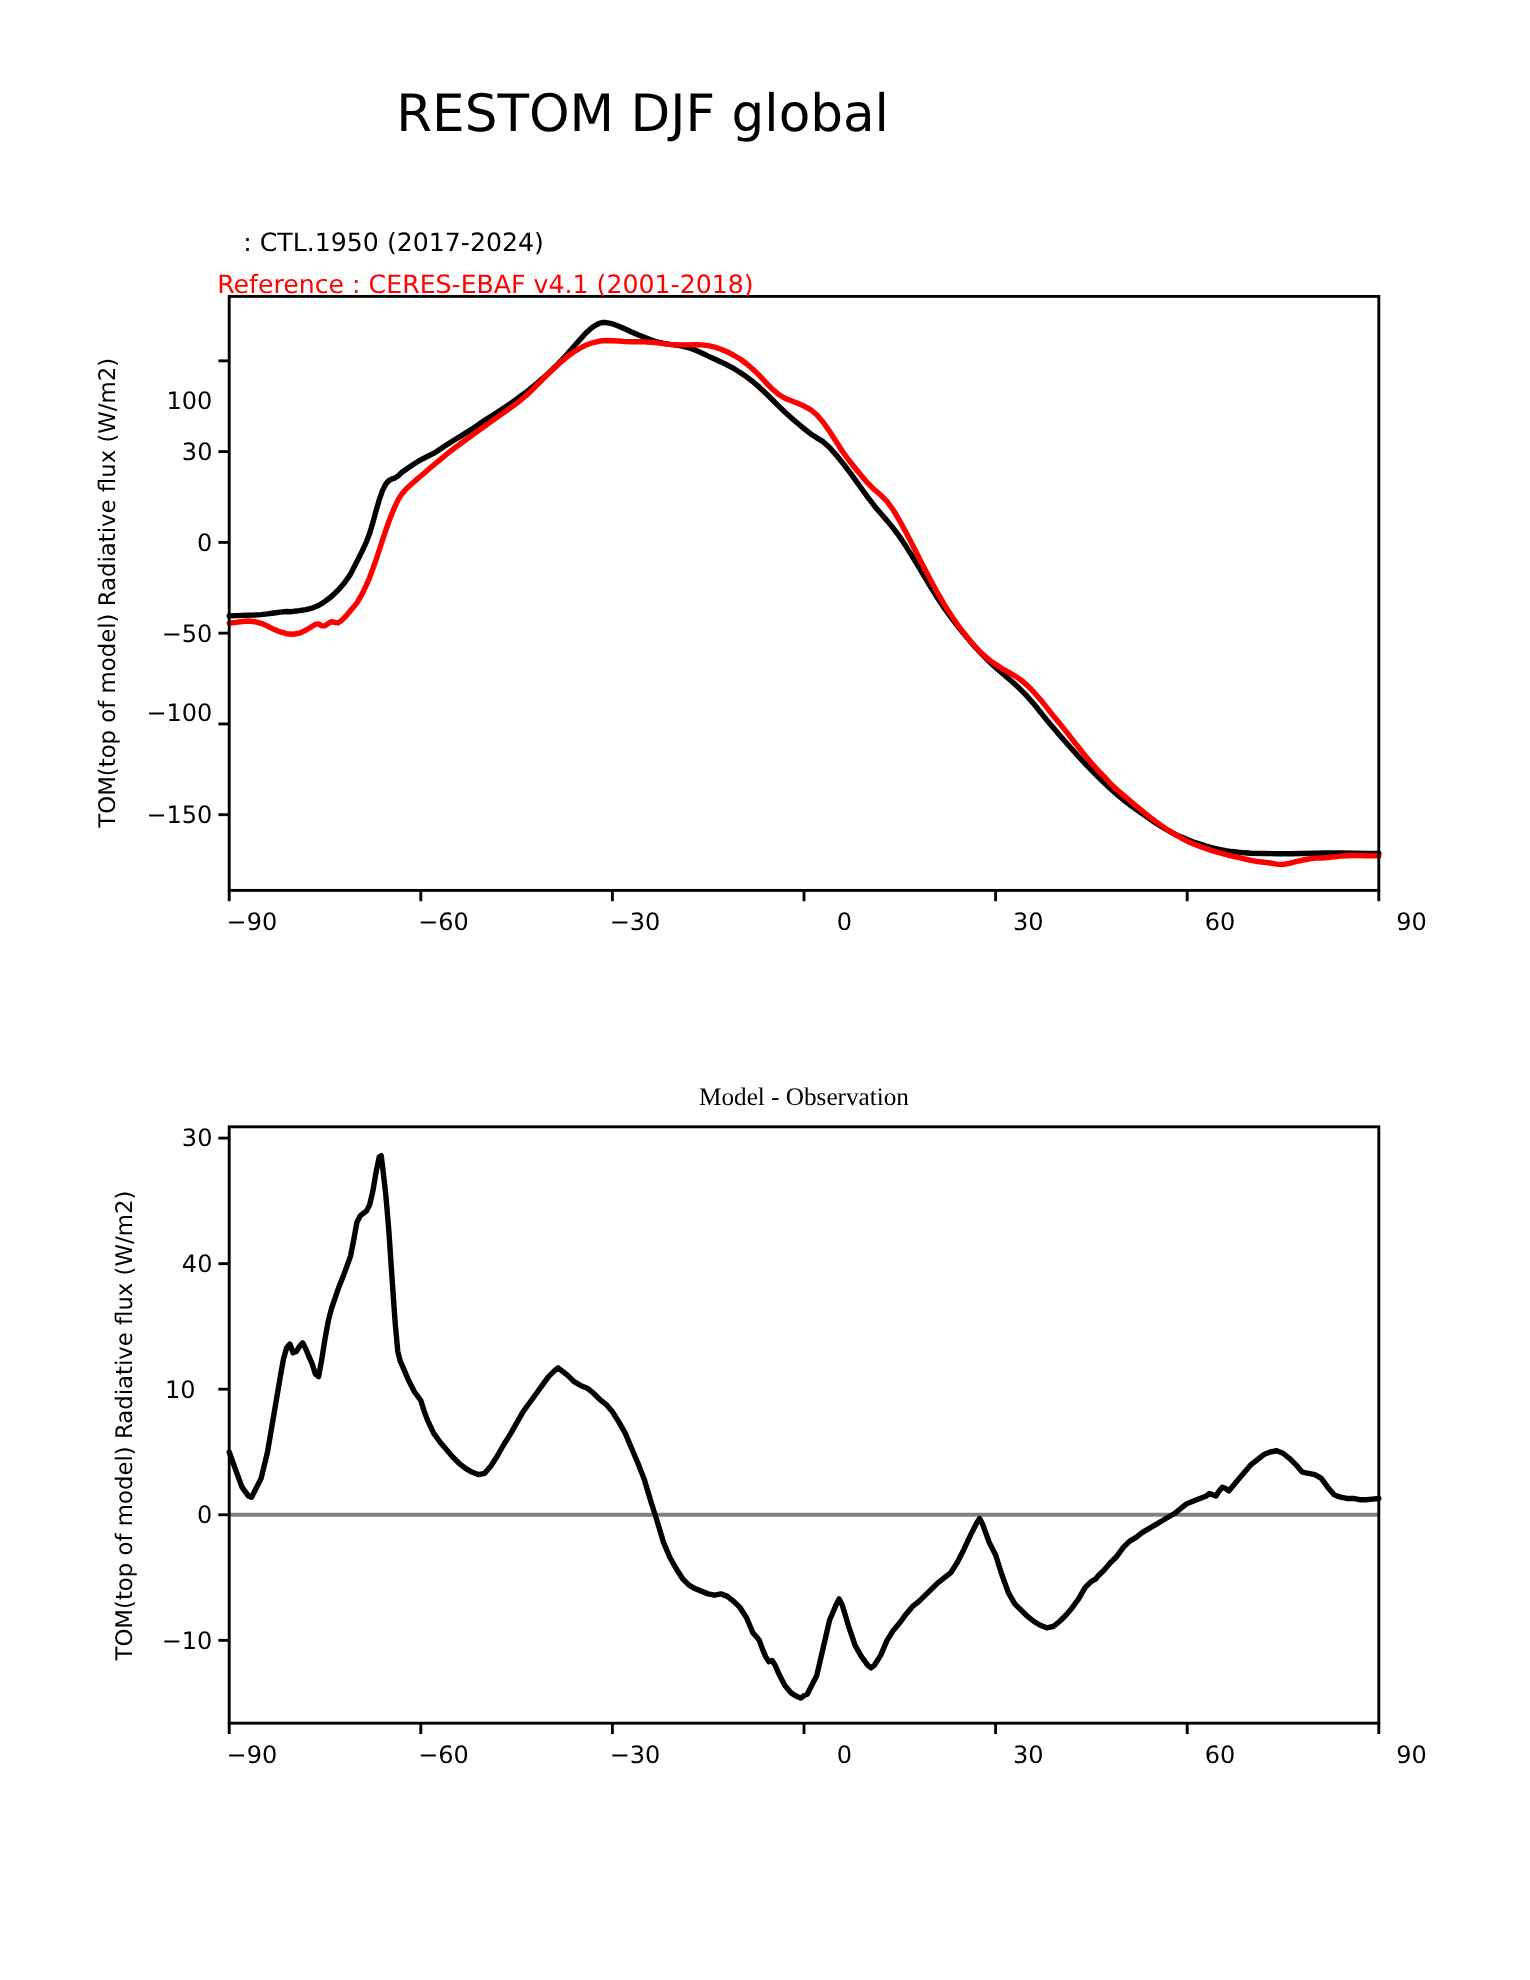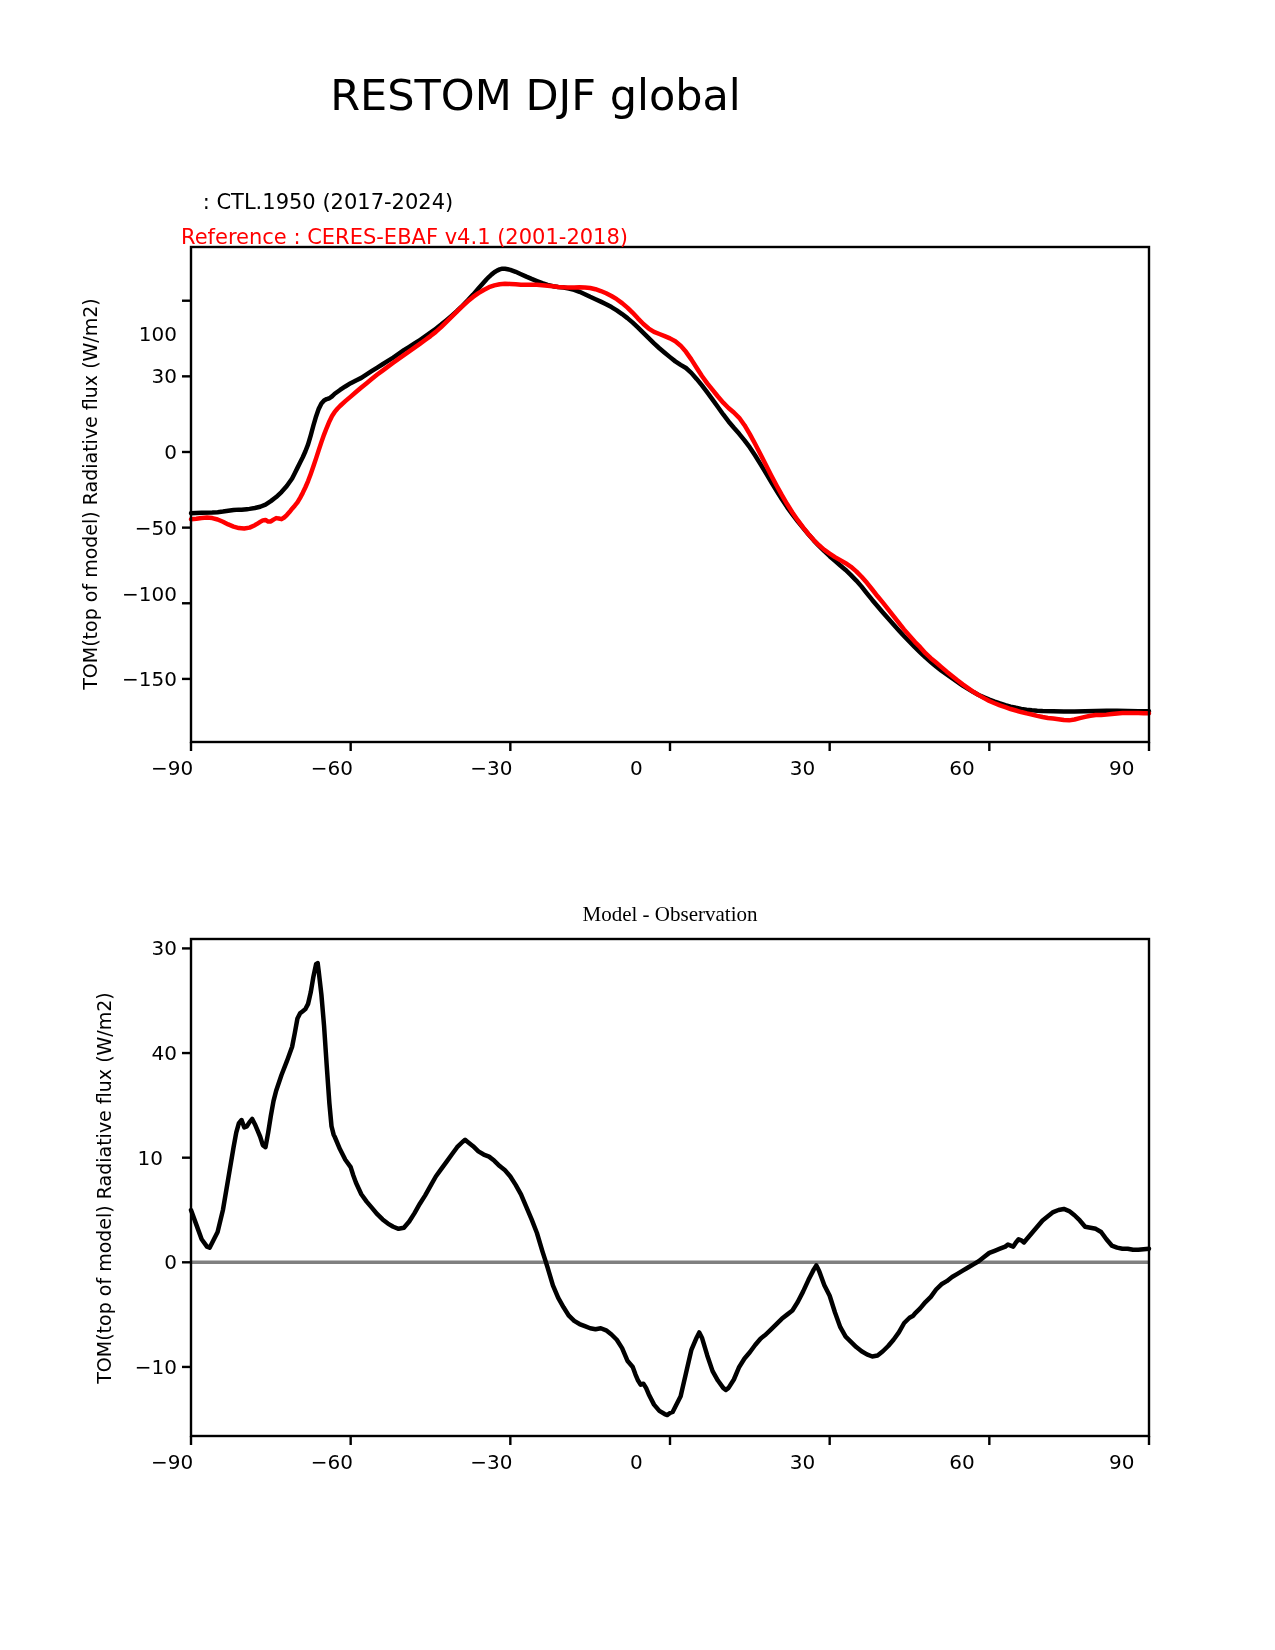--- a/index.html
+++ b/index.html
@@ -7,21 +7,21 @@
   .abs { position:absolute; }
   #suptitle { left:0; top:70px; width:1071px; text-align:center; font-size:43px; }
   .legend-line { white-space:pre; font-size:21px; line-height:25px; }
   #legend-model { left:196px; top:168px; }
   #legend-ref  { left:181px; top:197px; }
   #chart2-title { left:191px; top:902px; width:958px; text-align:center; font-size:21px;font-family:Liberation Serif, serif; }
   .ylabel { font-size:19px; white-space:nowrap; transform:translate(-50%,-50%) rotate(-90deg); }
   #ylabel-top    { left:90px;  top:494px; }
   #ylabel-bottom { left:104px; top:1188px; }
   .tick-label { position:absolute; font-size:20px; line-height:24px; height:24px; }
-  .xtick { width:80px; text-align:left; }
+  .xtick { width:80px; text-align:right; }
   .ytick { width:70px; text-align:right; }
   #chart-svg { position:absolute; left:0; top:0; }
 </style>
 </head>
 <body>
 
 <svg id="chart-svg" width="1275" height="1650">
     <path d="M191.00 513.26L201.64 512.81L212.29 512.50L217.61 512.20L222.93 511.60L228.26 510.84L233.58 510.08L238.90 509.63L241.56 509.78L244.22 509.48L246.88 509.17L249.54 508.87L254.87 507.96L260.19 506.75L265.51 504.64L270.83 501.16L276.16 497.07L281.48 492.08L286.80 486.03L292.12 478.46L294.78 473.17L297.44 467.87L300.11 462.58L302.77 457.28L305.43 451.23L308.09 444.43L310.75 435.35L313.41 425.51L316.07 416.44L318.73 408.87L321.39 403.58L324.06 400.55L326.72 399.04L329.38 398.28L332.04 396.32L334.70 393.75L340.02 389.96L345.34 386.48L350.67 383.16L355.99 380.43L361.31 377.86L366.63 374.38L371.96 370.90L377.28 367.57L382.60 364.24L387.92 360.92L393.24 357.59L398.57 353.96L403.89 350.18L409.21 346.85L414.53 343.52L419.86 340.04L425.18 336.41L430.50 332.63L435.82 328.69L441.14 324.61L446.47 320.22L451.79 315.68L457.11 310.99L462.43 305.85L467.76 300.40L473.08 294.65L478.40 288.60L483.72 282.55L486.38 279.53L489.04 276.80L491.71 274.38L494.37 272.26L497.03 270.60L499.69 269.39L502.35 268.63L505.01 268.78L507.67 269.24L510.33 269.84L515.66 271.81L520.98 274.23L526.30 276.65L531.62 278.92L536.94 281.04L542.27 283.16L547.59 284.97L552.91 286.18L558.23 286.94L563.56 287.54L568.88 288.45L574.20 289.81L579.52 291.78L584.84 294.20L590.17 296.77L595.49 299.19L600.81 301.61L606.13 304.19L611.46 307.06L616.78 310.39L622.10 314.02L627.42 318.10L632.74 322.64L638.07 327.63L643.39 332.93L648.71 338.22L654.03 343.37L659.36 348.21L664.68 352.75L670.00 357.13L675.32 361.37L680.64 364.85L685.97 368.03L691.29 372.87L696.61 378.92L701.93 385.42L707.26 392.38L712.58 399.65L717.90 407.06L723.22 414.47L728.54 421.43L733.87 427.78L739.19 433.84L744.51 440.34L749.83 447.45L755.16 455.47L760.48 464.09L765.80 472.87L771.12 481.79L776.44 490.57L781.77 499.04L787.09 507.06L792.41 514.32L797.73 521.28L803.06 527.93L808.38 534.29L813.70 540.34L819.02 545.94L824.34 551.23L829.67 556.22L834.99 560.91L840.31 565.45L845.63 569.99L850.96 575.13L856.28 580.58L861.60 586.63L866.92 593.29L872.24 599.94L877.57 606.30L882.89 612.50L888.21 618.55L893.53 624.60L898.86 630.50L904.18 636.25L909.50 641.70L914.82 647.15L920.14 652.29L925.47 657.28L930.79 661.97L936.11 666.51L941.43 670.59L946.76 674.38L952.08 678.16L957.40 681.94L962.72 685.57L968.04 688.90L973.37 692.08L978.69 694.95L984.01 697.37L989.33 699.64L994.66 701.61L999.98 703.42L1005.30 705.09L1010.62 706.60L1015.94 707.81L1021.27 708.87L1026.59 709.63L1031.91 710.23L1037.23 710.68L1042.56 710.99L1053.20 711.29L1063.84 711.44L1074.49 711.44L1085.13 711.29L1095.78 710.99L1106.42 710.84L1117.07 710.84L1127.71 710.99L1138.36 711.29L1149.00 711.29" fill="none" stroke="#000000" stroke-width="4.5" stroke-linejoin="round" stroke-linecap="round"></path>
     <path d="M191.00 519.31L196.32 518.71L201.64 517.95L206.97 517.50L212.29 518.10L217.61 519.46L222.93 521.73L228.26 524.45L233.58 526.57L238.90 528.08L244.22 528.54L249.54 527.63L254.87 525.21L257.53 523.55L260.19 521.88L262.85 520.37L265.51 519.92L268.17 521.58L270.83 521.43L273.49 519.61L276.16 518.10L278.82 518.55L281.48 519.16L284.14 517.50L286.80 515.07L289.46 512.05L292.12 508.72L294.78 505.69L297.44 502.37L300.11 497.83L302.77 492.84L305.43 487.24L308.09 481.04L310.75 473.93L313.41 466.36L316.07 458.34L318.73 450.17L321.39 442.16L324.06 434.59L326.72 427.78L329.38 421.43L332.04 415.98L334.70 411.90L337.36 408.72L340.02 406.00L345.34 401.16L350.67 396.62L355.99 392.08L361.31 387.54L366.63 383.16L371.96 378.77L377.28 374.53L382.60 370.60L387.92 366.67L393.24 362.73L398.57 358.95L403.89 355.17L409.21 351.39L414.53 347.60L419.86 343.82L425.18 340.04L430.50 336.11L435.82 331.87L441.14 327.18L446.47 321.89L451.79 316.59L457.11 311.30L462.43 306.15L467.76 301.31L473.08 296.92L478.40 293.14L483.72 289.96L489.04 287.24L494.37 285.43L499.69 284.22L505.01 283.76L510.33 283.91L515.66 284.22L520.98 284.67L526.30 284.82L531.62 284.67L536.94 284.82L542.27 285.27L547.59 285.73L552.91 286.33L558.23 286.94L563.56 287.24L568.88 287.39L574.20 287.39L579.52 287.24L584.84 287.39L590.17 288.00L595.49 289.21L600.81 291.02L606.13 293.29L611.46 296.02L616.78 299.19L622.10 303.13L627.42 307.66L632.74 312.81L638.07 318.56L643.39 324.00L648.71 328.54L654.03 331.87L659.36 333.99L664.68 336.11L670.00 338.38L675.32 341.25L680.64 345.64L685.97 351.84L691.29 359.40L696.61 367.72L701.93 376.04L707.26 383.31L712.58 389.96L717.90 396.47L723.22 402.67L728.54 407.97L733.87 412.50L739.19 417.80L744.51 425.21L749.83 434.14L755.16 443.97L760.48 454.26L765.80 464.85L771.12 475.29L776.44 485.27L781.77 494.95L787.09 504.03L792.41 512.50L797.73 520.22L803.06 527.33L808.38 533.99L813.70 540.04L819.02 545.33L824.34 549.87L829.67 553.65L834.99 557.13L840.31 560.16L845.63 563.18L850.96 566.81L856.28 571.35L861.60 576.80L866.92 582.85L872.24 589.51L877.57 596.31L882.89 602.67L888.21 609.32L893.53 616.13L898.86 622.94L904.18 629.60L909.50 635.80L914.82 641.85L920.14 647.15L925.47 653.20L930.79 658.19L936.11 662.58L941.43 667.11L946.76 671.65L952.08 675.89L957.40 680.28L962.72 684.36L968.04 688.14L973.37 691.77L978.69 695.10L984.01 698.13L989.33 701.00L994.66 703.27L999.98 705.39L1005.30 707.20L1010.62 709.02L1015.94 710.53L1021.27 712.05L1026.59 713.41L1031.91 714.47L1037.23 715.83L1042.56 717.04L1047.88 717.95L1053.20 718.55L1058.52 719.16L1063.84 720.06L1069.17 720.37L1074.49 719.46L1079.81 718.10L1085.13 716.89L1090.46 715.83L1095.78 715.07L1101.10 715.07L1106.42 714.62L1111.74 714.01L1117.07 713.41L1122.39 713.10L1127.71 712.95L1133.03 712.95L1138.36 713.10L1143.68 713.26L1149.00 713.26" fill="none" stroke="#ff0000" stroke-width="4.5" stroke-linejoin="round" stroke-linecap="round"></path>
     <rect x="191" y="247" width="958" height="495" fill="none" stroke="#000000" stroke-width="2.4"></rect>

